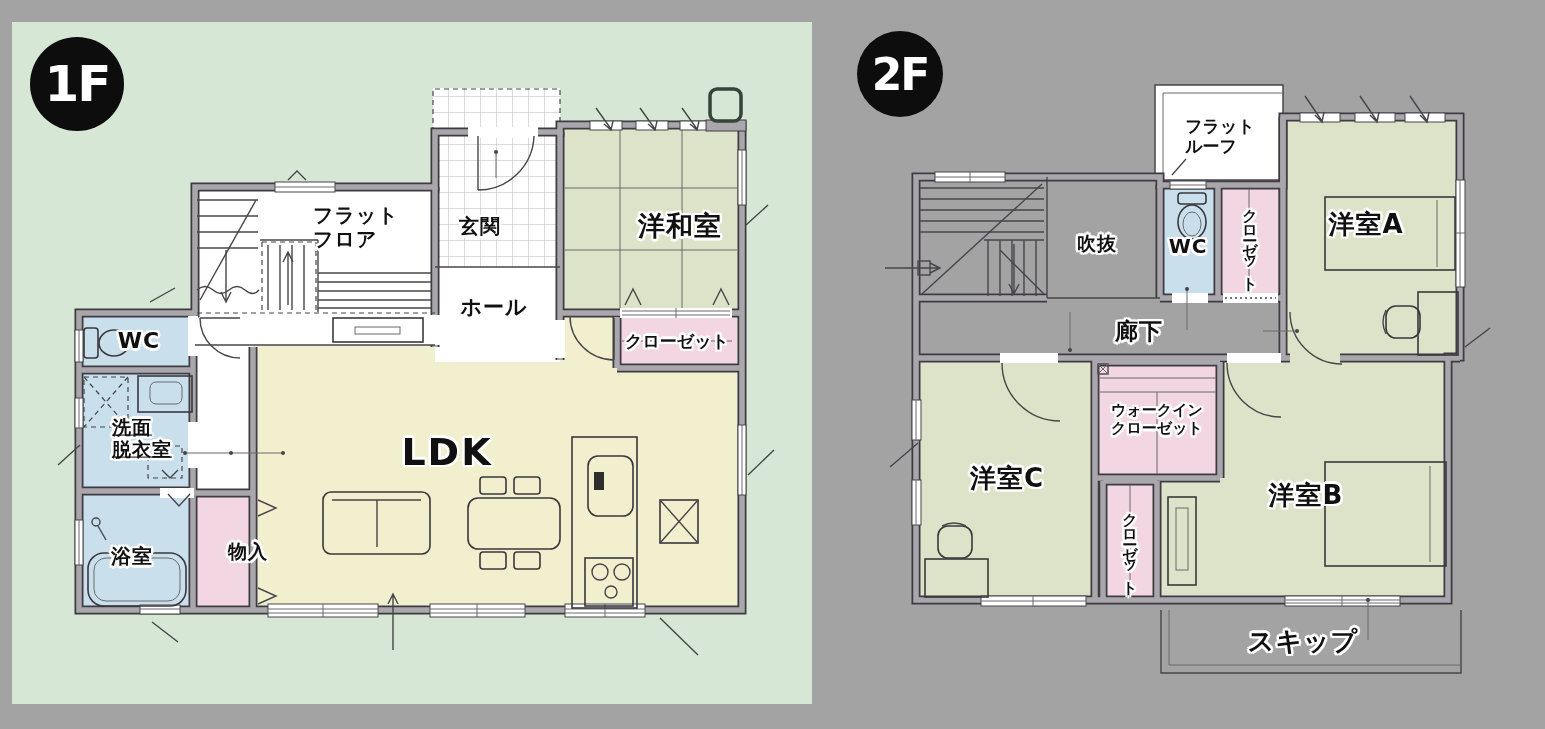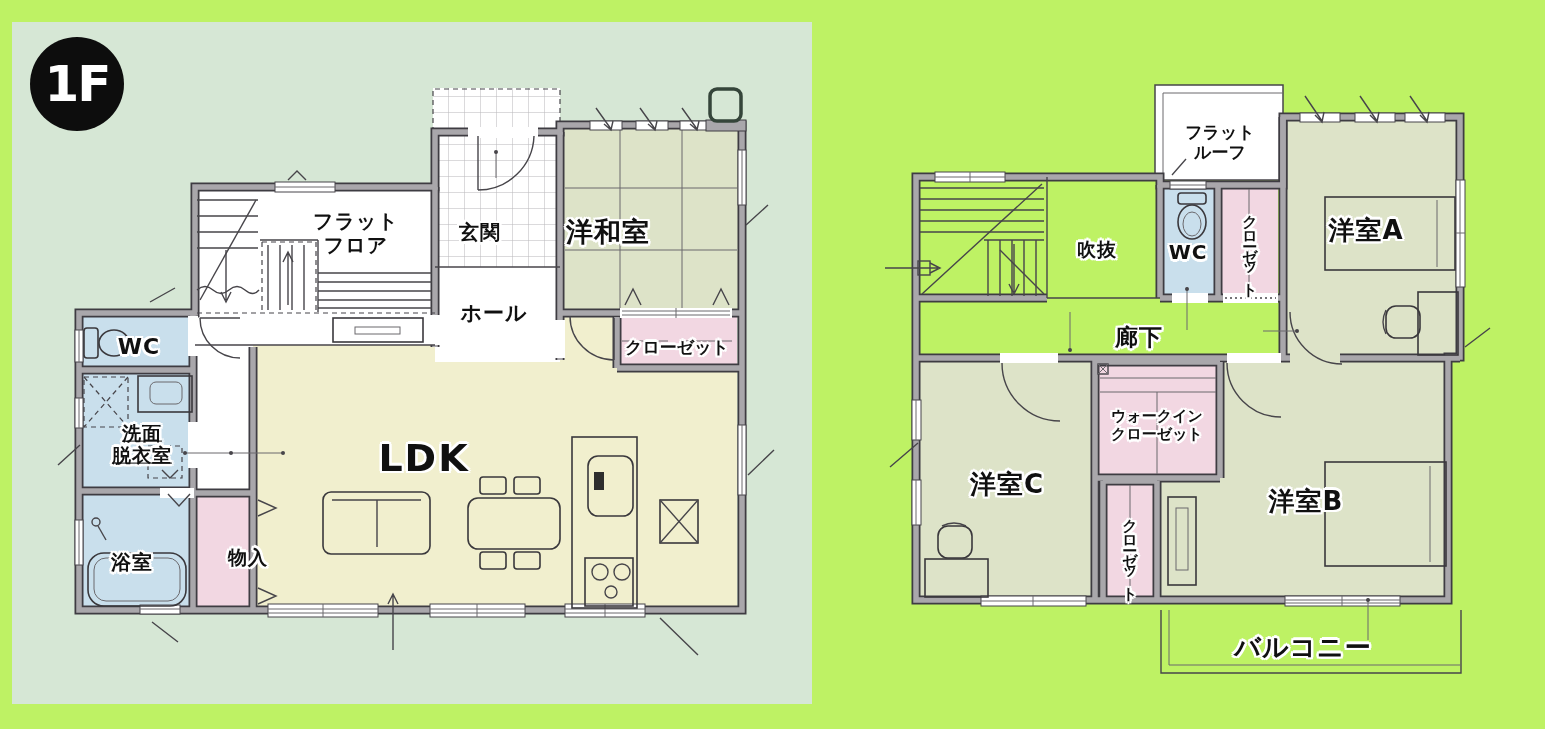--- a/index.html
+++ b/index.html
@@ -1,31 +1,31 @@
 <!DOCTYPE html>
 <html><head>
 <meta charset="utf-8">
 <style>
   html,body{margin:0;padding:0;background:#ffffff;}
-  #canvas{position:relative;width:1545px;height:729px;background:#bef264;overflow:hidden;
+  #canvas{position:relative;width:1545px;height:729px;background:#a3a3a3;overflow:hidden;
           font-family:"DejaVu Sans","Liberation Sans",sans-serif;}
   #bg-panel{position:absolute;left:12px;top:22px;width:800px;height:682px;background:#d6e7d5;}
   svg{position:absolute;left:0;top:0;}
   .wall-d{stroke:#3e3c42;stroke-width:9;fill:none;}
   .wall-g{stroke:#a9a7ab;stroke-width:5.5;fill:none;}
   .thin{stroke:#47454a;stroke-width:1.4;fill:none;}
   .thin2{stroke:#6b696d;stroke-width:1;fill:none;}
   .dash{stroke:#47454a;stroke-width:1.2;fill:none;stroke-dasharray:5 4;}
   .dot{stroke:#47454a;stroke-width:1.6;fill:none;stroke-dasharray:2 3;}
   .furn{stroke:#3a383c;stroke-width:1.6;fill:none;}
   .win{fill:#ffffff;stroke:#47454a;stroke-width:1;}
   .lbl{position:absolute;transform:translate(-50%,-50%);font-weight:700;color:#101010;
-       white-space:pre-line;text-align:center;line-height:1.18;letter-spacing:1px;
+       white-space:pre-line;text-align:left;line-height:1.18;letter-spacing:1px;
        text-shadow:-2.5px 0 0 #fff,2.5px 0 0 #fff,0 -2.5px 0 #fff,0 2.5px 0 #fff,
-                   -2px -2px 0 #fff,2px -2px 0 #fff,-2px 2px 0 #fff,2px 2px 0 #fff;margin-top:6px;}
+                   -2px -2px 0 #fff,2px -2px 0 #fff,-2px 2px 0 #fff,2px 2px 0 #fff;}
   .lbl.v{writing-mode:vertical-rl;text-orientation:upright;letter-spacing:0;}
   .badge{position:absolute;background:#0d0d0d;border-radius:50%;color:#ffffff;
          display:flex;align-items:center;justify-content:center;font-weight:700;letter-spacing:-2px;}
 </style>
 </head>
 <body>
 
 <div id="canvas">
   <div id="bg-panel"></div>
 
@@ -258,40 +258,41 @@
       <path class="thin2" d="M1187,287 V330"></path>
         <circle cx="1187" cy="289" r="2" fill="#47454a"></circle>
       <path class="thin2" d="M1368,598 V640"></path>
         <circle cx="1368" cy="600" r="2" fill="#47454a"></circle>
       <path class="thin2" d="M1070,312 V352"></path>
         <circle cx="1070" cy="350" r="2" fill="#47454a"></circle>
     </g>
   </svg>
 
   <div class="badge" style="left:30px;top:37px;width:94px;height:94px;font-size:50px;">1F</div>
+  <div class="badge" style="left:857px;top:31px;width:86px;height:86px;font-size:44px;">2F</div>
 
   <div class="lbl" style="left:356px;top:228px;font-size:20px;">フラット
 フロア</div>
   <div class="lbl" style="left:480px;top:227px;font-size:20px;">玄関</div>
-  <div class="lbl" style="left:608px;top:226px;font-size:27px;">洋和室</div>
+  <div class="lbl" style="left:680px;top:226px;font-size:27px;">洋和室</div>
   <div class="lbl" style="left:494px;top:307px;font-size:21px;">ホール</div>
   <div class="lbl" style="left:139px;top:341px;font-size:22px;">WC</div>
   <div class="lbl" style="left:142px;top:438px;font-size:19px;text-decoration:underline;">洗面
 脱衣室</div>
   <div class="lbl" style="left:132px;top:557px;font-size:20px;">浴室</div>
   <div class="lbl" style="left:227px;top:551px;font-size:19px;padding-left:42px;">物入</div>
-  <div class="lbl" style="left:424px;top:452px;font-size:38px;letter-spacing:2px;">LDK</div>
+  <div class="lbl" style="left:447px;top:452px;font-size:38px;letter-spacing:2px;">LDK</div>
   <div class="lbl" style="left:677px;top:341px;font-size:17px;letter-spacing:0;">クローゼット</div>
 
   <div class="lbl" style="left:1220px;top:136px;font-size:17px;letter-spacing:0;">フラット
 ルーフ</div>
   <div class="lbl" style="left:1097px;top:243px;font-size:19px;">吹抜</div>
   <div class="lbl" style="left:1188px;top:247px;font-size:20px;">WC</div>
   <div class="lbl v" style="left:1249px;top:241px;font-size:15px;">クローゼット</div>
   <div class="lbl" style="left:1366px;top:224px;font-size:26px;">洋室A</div>
   <div class="lbl" style="left:1139px;top:332px;font-size:23px;">廊下</div>
   <div class="lbl" style="left:1007px;top:478px;font-size:26px;">洋室C</div>
   <div class="lbl" style="left:1157px;top:420px;font-size:15px;letter-spacing:0;">ウォークイン
 クローゼット</div>
   <div class="lbl v" style="left:1129px;top:545px;font-size:15px;">クローゼット</div>
   <div class="lbl" style="left:1306px;top:495px;font-size:26px;">洋室B</div>
-  <div class="lbl" style="left:1303px;top:641px;font-size:26px;">バルコニー</div>
+  <div class="lbl" style="left:1303px;top:641px;font-size:26px;">スキップ</div>
 </div>
 
 </body></html>

